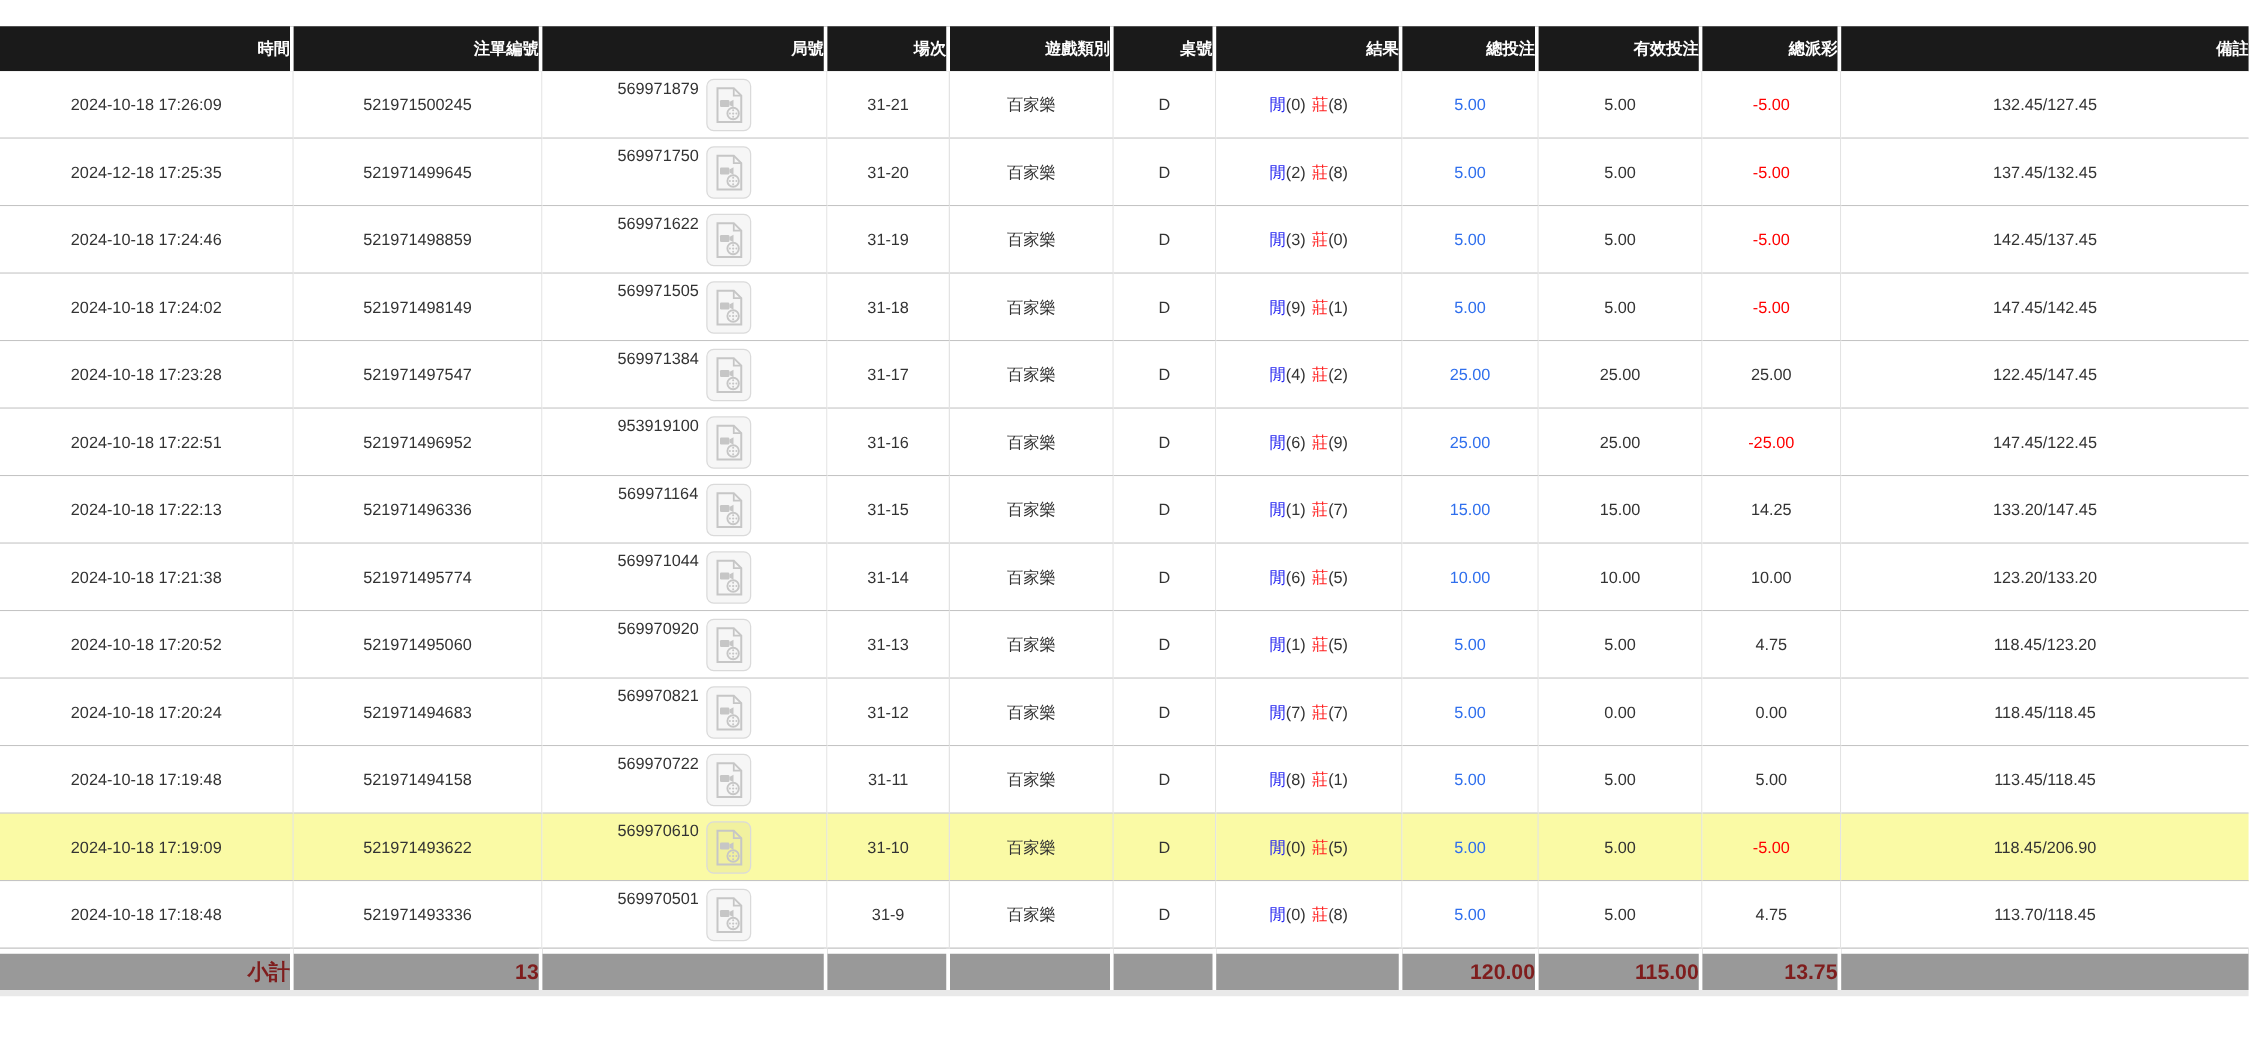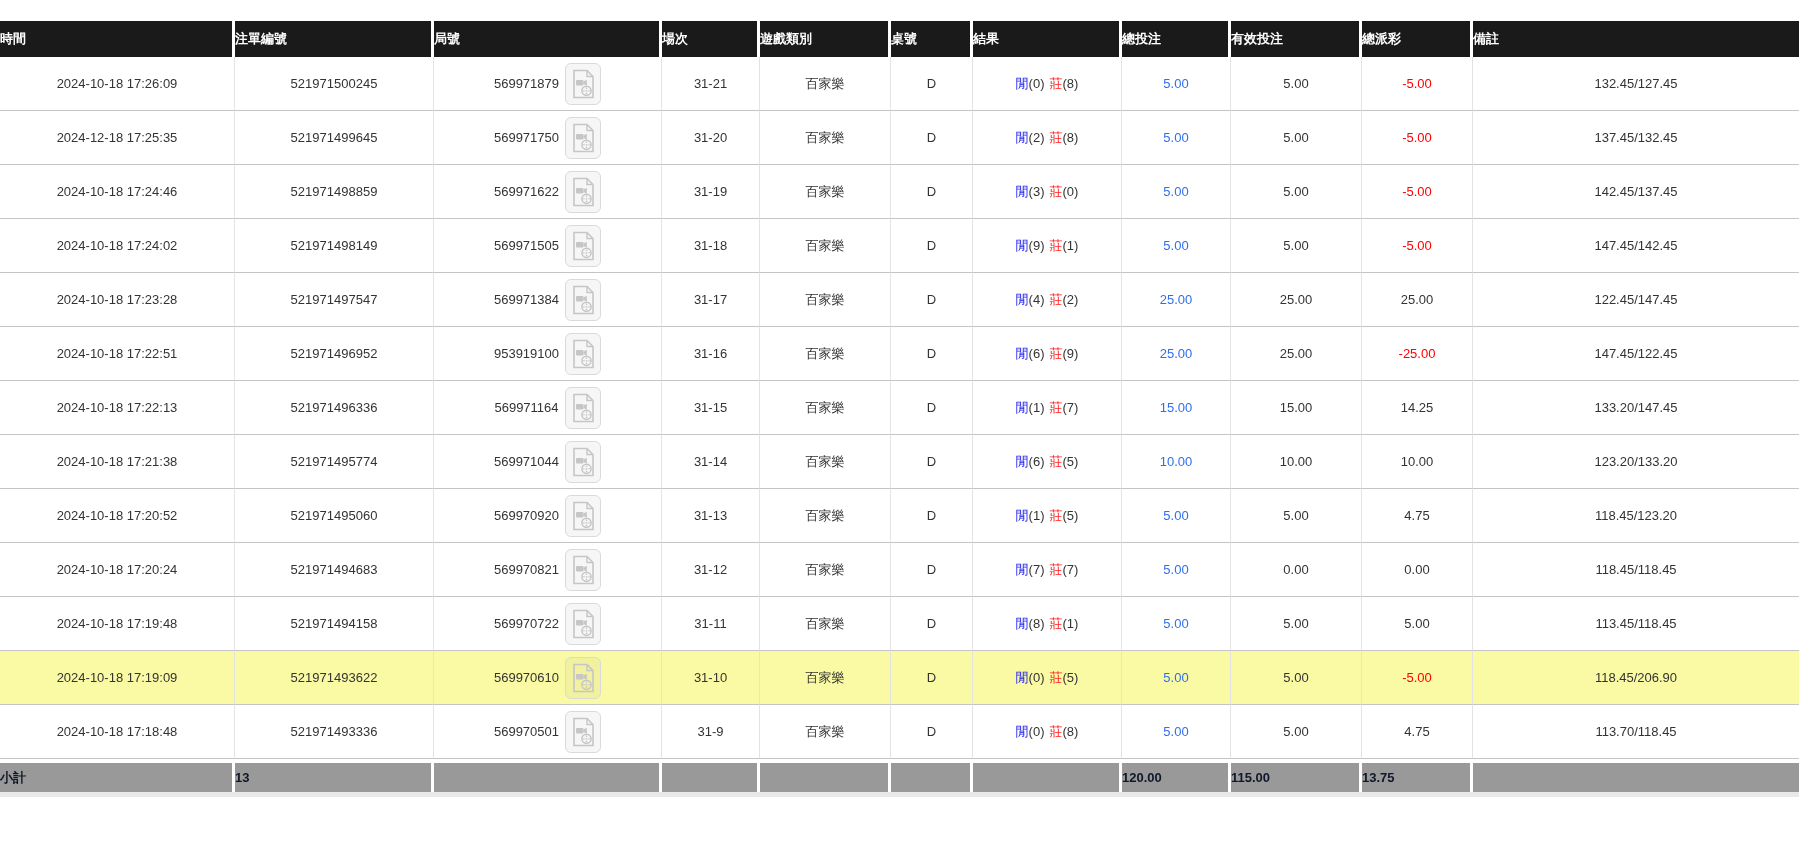--- a/index.html
+++ b/index.html
@@ -13,52 +13,52 @@
     --text-color:#333333;
   }
   *{box-sizing:border-box;margin:0;padding:0;}
   html,body{width:1799px;height:845px;background:#ffffff;overflow:hidden;
     font-family:"Liberation Sans","DejaVu Sans",sans-serif;color:var(--text-color);}
   .page{padding-top:21px;}
   table{width:1799px;table-layout:fixed;border-collapse:separate;border-spacing:0;}
   
   thead th{
     background:var(--header-bg);color:#ffffff;font-weight:bold;font-size:13px;
-    height:36px;text-align:left;vertical-align:middle;
+    height:36px;text-align:right;vertical-align:middle;
     border-right:3px solid #ffffff;
   }
   thead th:last-child{border-right:none;}
   
   tbody td{
     height:54px;text-align:center;vertical-align:middle;font-size:13px;
     background:#ffffff;color:var(--text-color);
     border-bottom:1px solid #c4c4c4;border-right:1px solid #e3e3e3;
   }
   tbody td:last-child{border-right:none;}
   tr.highlight td{background:var(--highlight-yellow);}
   
-  .round-wrap{display:inline-flex;align-items:center;justify-content:center;gap:6px;}
+  .round-wrap{display:inline-flex;justify-content:center;gap:6px;}
   .video-btn{
     display:inline-flex;align-items:center;justify-content:center;
     width:36px;height:42px;border:1px solid #dadada;border-radius:6px;
     background:rgba(0,0,0,0.035);cursor:pointer;padding:0;
   }
   .video-icon{display:block;}
   
   .res-player{color:var(--result-blue);}
   .res-banker{color:var(--result-red);}
   .res-score{color:var(--text-color);}
   .res-gap{display:inline-block;width:5px;}
   
   td.c-bet{color:var(--bet-blue);}
   td.c-payout.neg{color:var(--negative-red);}
   
   tr.summary td{
-    background:var(--summary-bg);color:#0f172a;font-weight:bold;font-size:13px;
-    height:33px;text-align:left;vertical-align:middle;
+    background:var(--summary-bg);color:#7f1d1d;font-weight:bold;font-size:17px;
+    height:33px;text-align:right;vertical-align:middle;
     border-top:4px solid #ffffff;border-right:3px solid #ffffff;border-bottom:none;
   }
   tr.summary td:last-child{border-right:none;}
   .table-bottom-strip{width:1799px;height:5px;background:#e9e9e9;}
 </style>
 </head>
 <body>
 
 <div class="page">
   <table>

